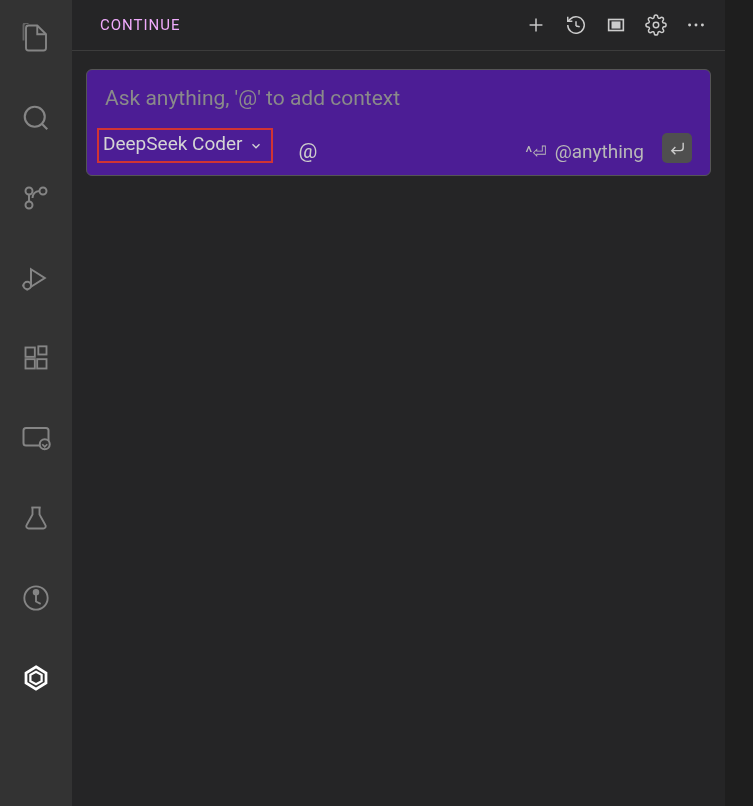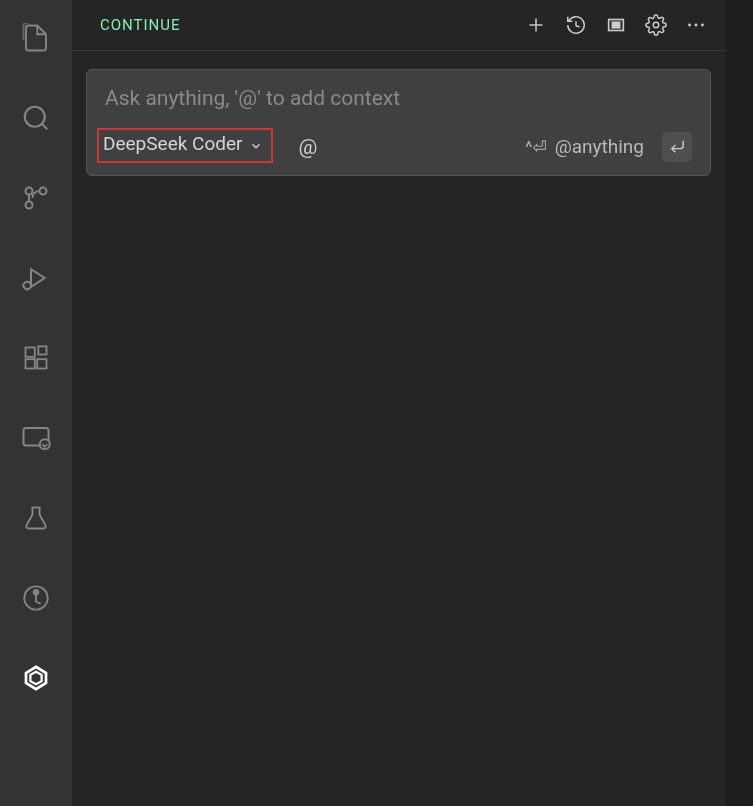--- a/index.html
+++ b/index.html
@@ -54,21 +54,21 @@
     .panel-header {
       display: flex;
       align-items: center;
       justify-content: space-between;
       padding: 14px 18px 14px 28px;
       border-bottom: 1px solid #3c3c3c;
     }
     .panel-title {
       font-size: 15px;
       letter-spacing: 1px;
-      color: #86efac;
+      color: #f0abfc;
       font-weight: 400;
     }
     .header-actions {
       display: flex;
       align-items: center;
       gap: 18px;
     }
     .header-icon {
       width: 22px;
       height: 22px;
@@ -79,35 +79,35 @@
       justify-content: center;
     }
     .header-icon svg {
       width: 22px;
       height: 22px;
     }
     .panel-body {
       padding: 18px 14px;
     }
     .chat-input-box {
-      background: #404040;
+      background: #4c1d95;
       border: 1px solid #555555;
       border-radius: 6px;
       padding: 16px 18px 12px 18px;
       position: relative;
     }
     .chat-placeholder {
       font-size: 21px;
       color: #8a8a8a;
       margin-bottom: 20px;
       font-weight: 400;
     }
     .chat-toolbar {
       display: flex;
-      align-items: center;
+      align-items: flex-end;
       gap: 18px;
     }
     .model-selector {
       display: flex;
       align-items: center;
       gap: 6px;
       font-size: 19px;
       color: #d4d4d4;
       cursor: pointer;
       border: 2.5px solid #d13434;

